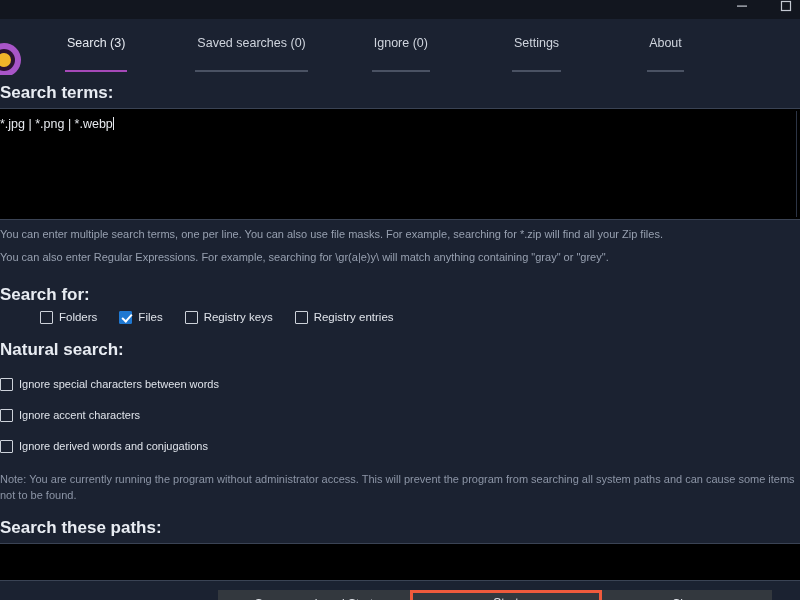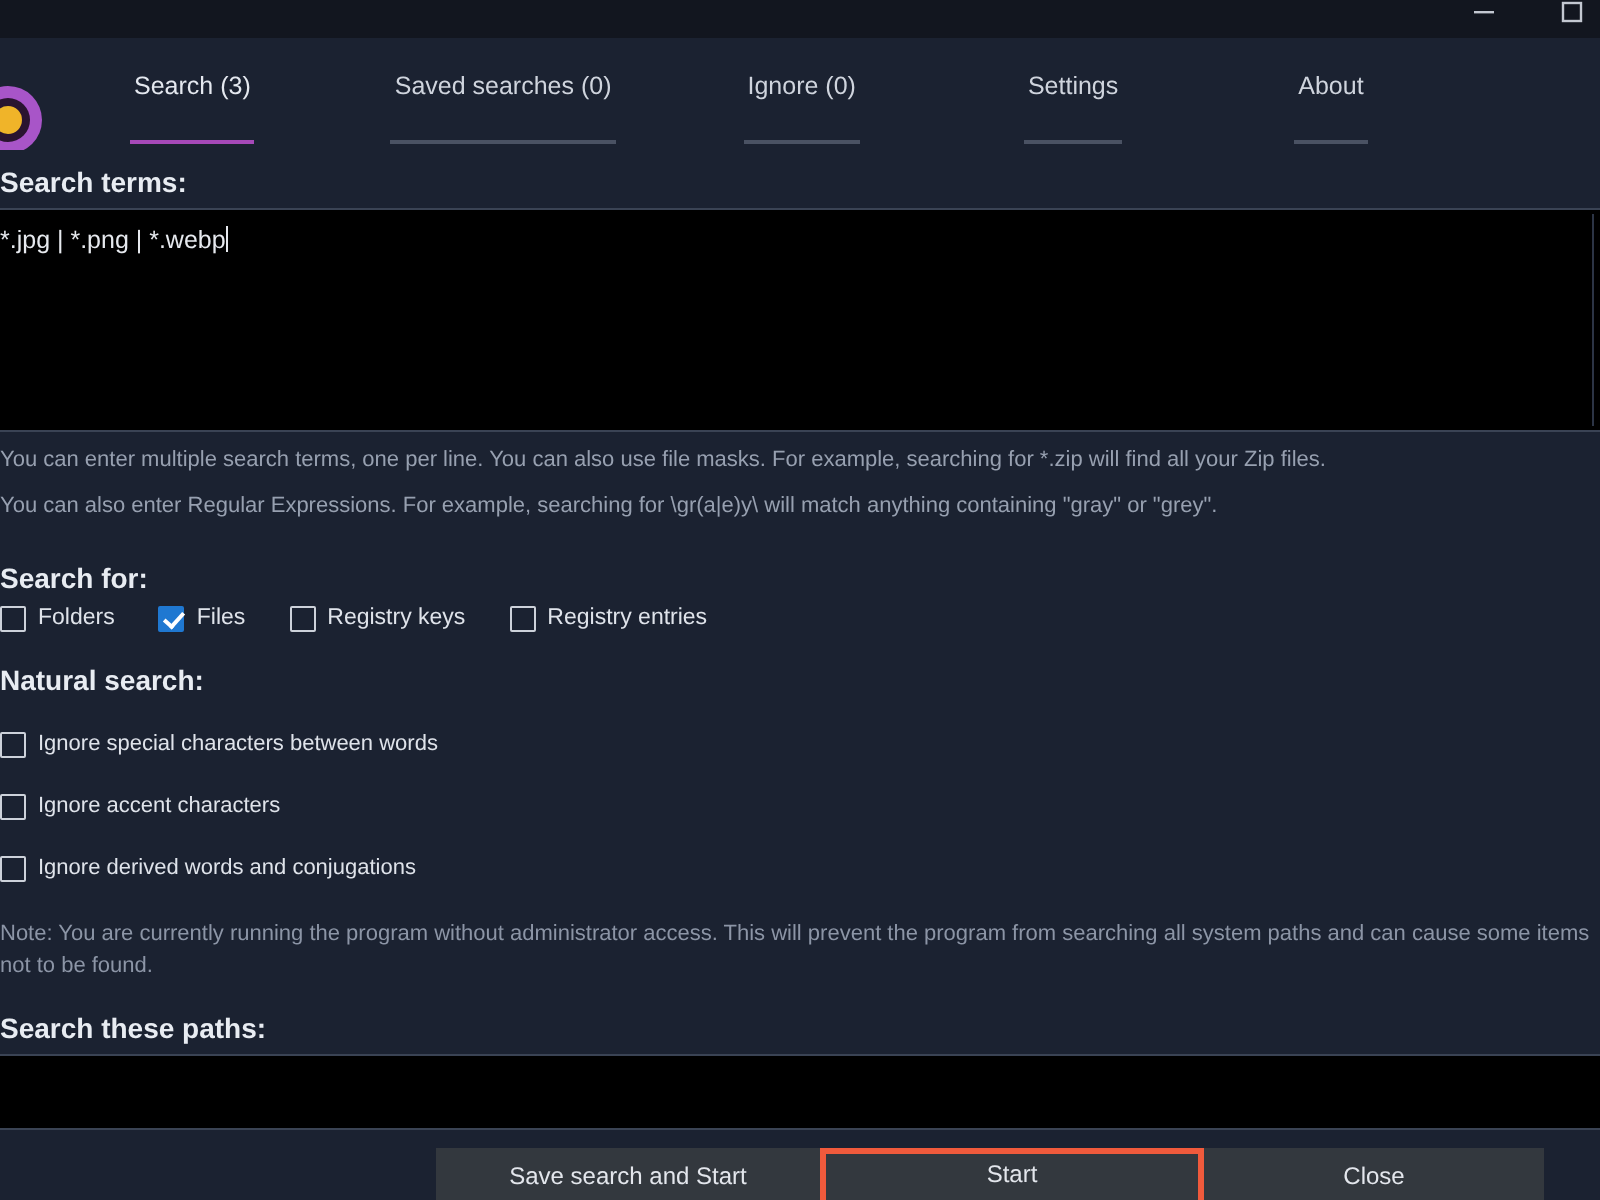--- a/index.html
+++ b/index.html
@@ -103,21 +103,21 @@
     flex: 1 1 auto;
     background: #1b2231;
     padding: 0 0 0 0;
     display: flex;
     flex-direction: column;
     position: relative;
   }
   .pad { padding-left: 95px; padding-right: 12px; }
 
   .sect-label {
-    font-size: 14px;
+    font-size: 17px;
     font-weight: bold;
     color: #e8ecf2;
     margin: 8px 0 5px 0;
   }
 
   .textarea {
     background: #000000;
     border-top: 1px solid #3a4354;
     border-bottom: 1px solid #3a4354;
     height: 112px;
@@ -164,20 +164,21 @@
     display: flex;
     margin-top: 12px;
   }
   .col-left { width: 395px; flex: 0 0 auto; }
   .col-right { flex: 1 1 auto; }
 
   .opt-row {
     display: flex;
     align-items: center;
     margin-top: 6px;
+    padding-left: 40px;
   }
   .opt {
     display: flex;
     align-items: center;
     font-size: 11.5px;
     color: #dfe3ea;
     margin-right: 22px;
     white-space: nowrap;
     cursor: pointer;
   }

